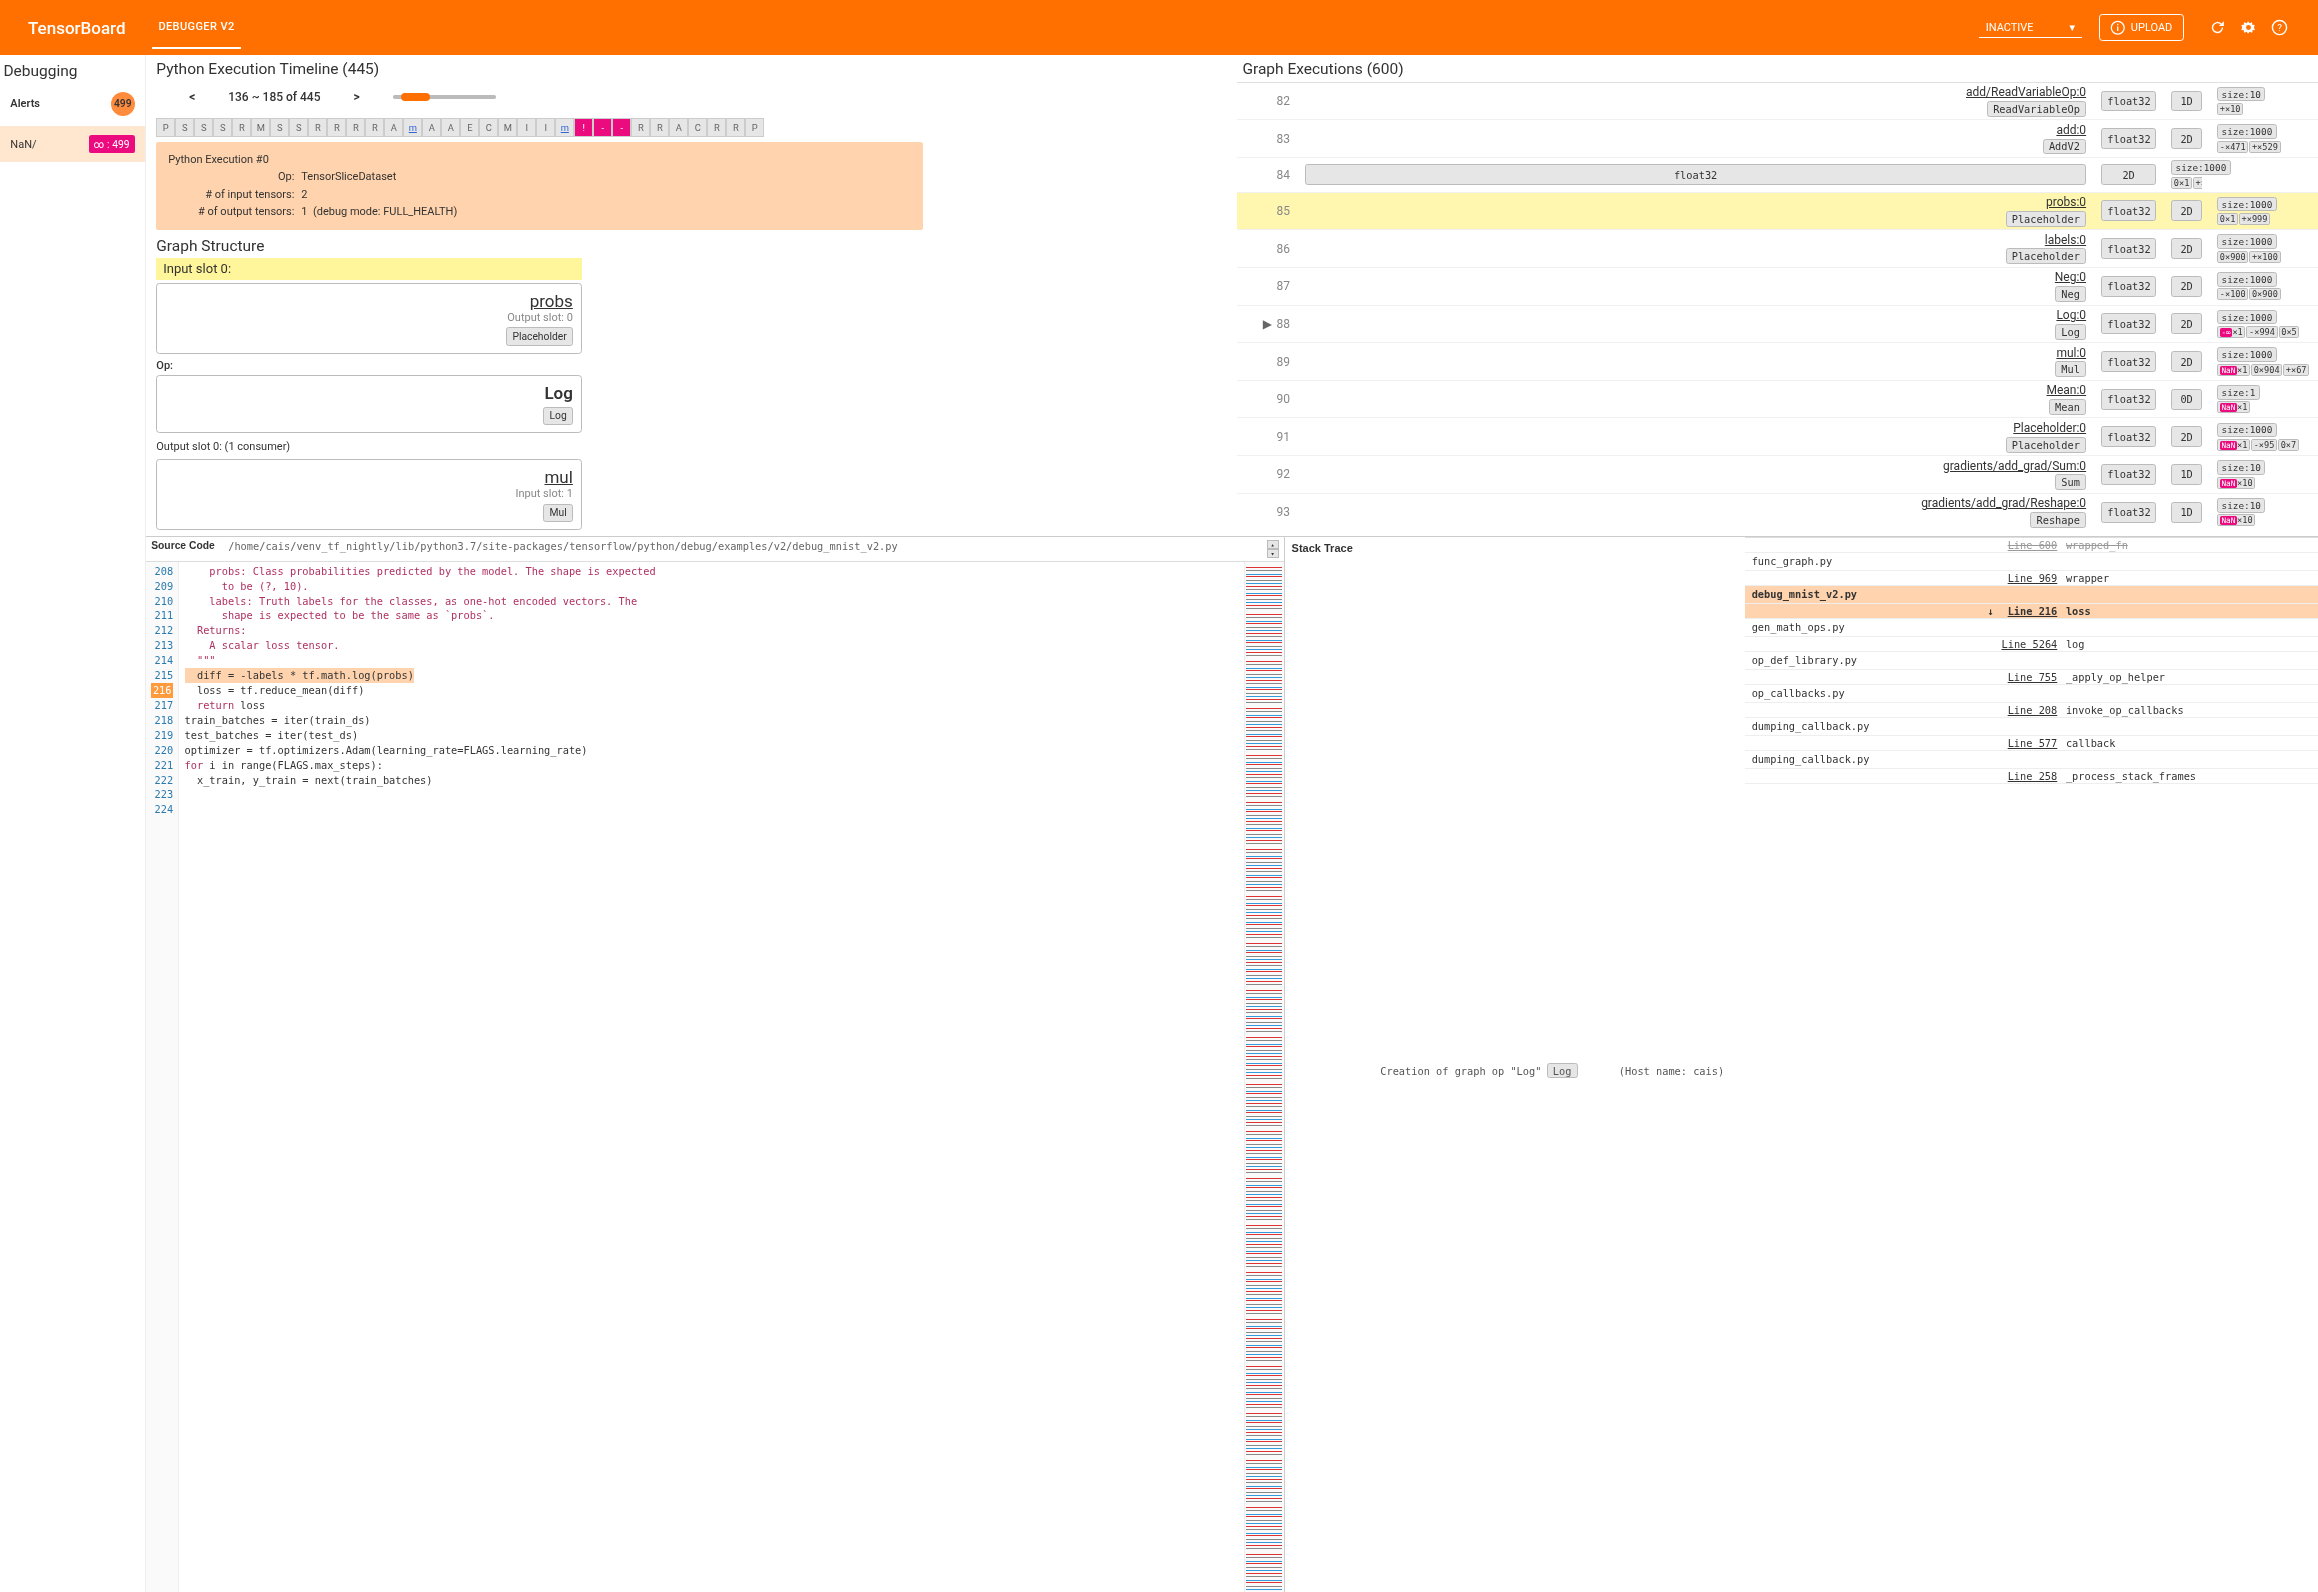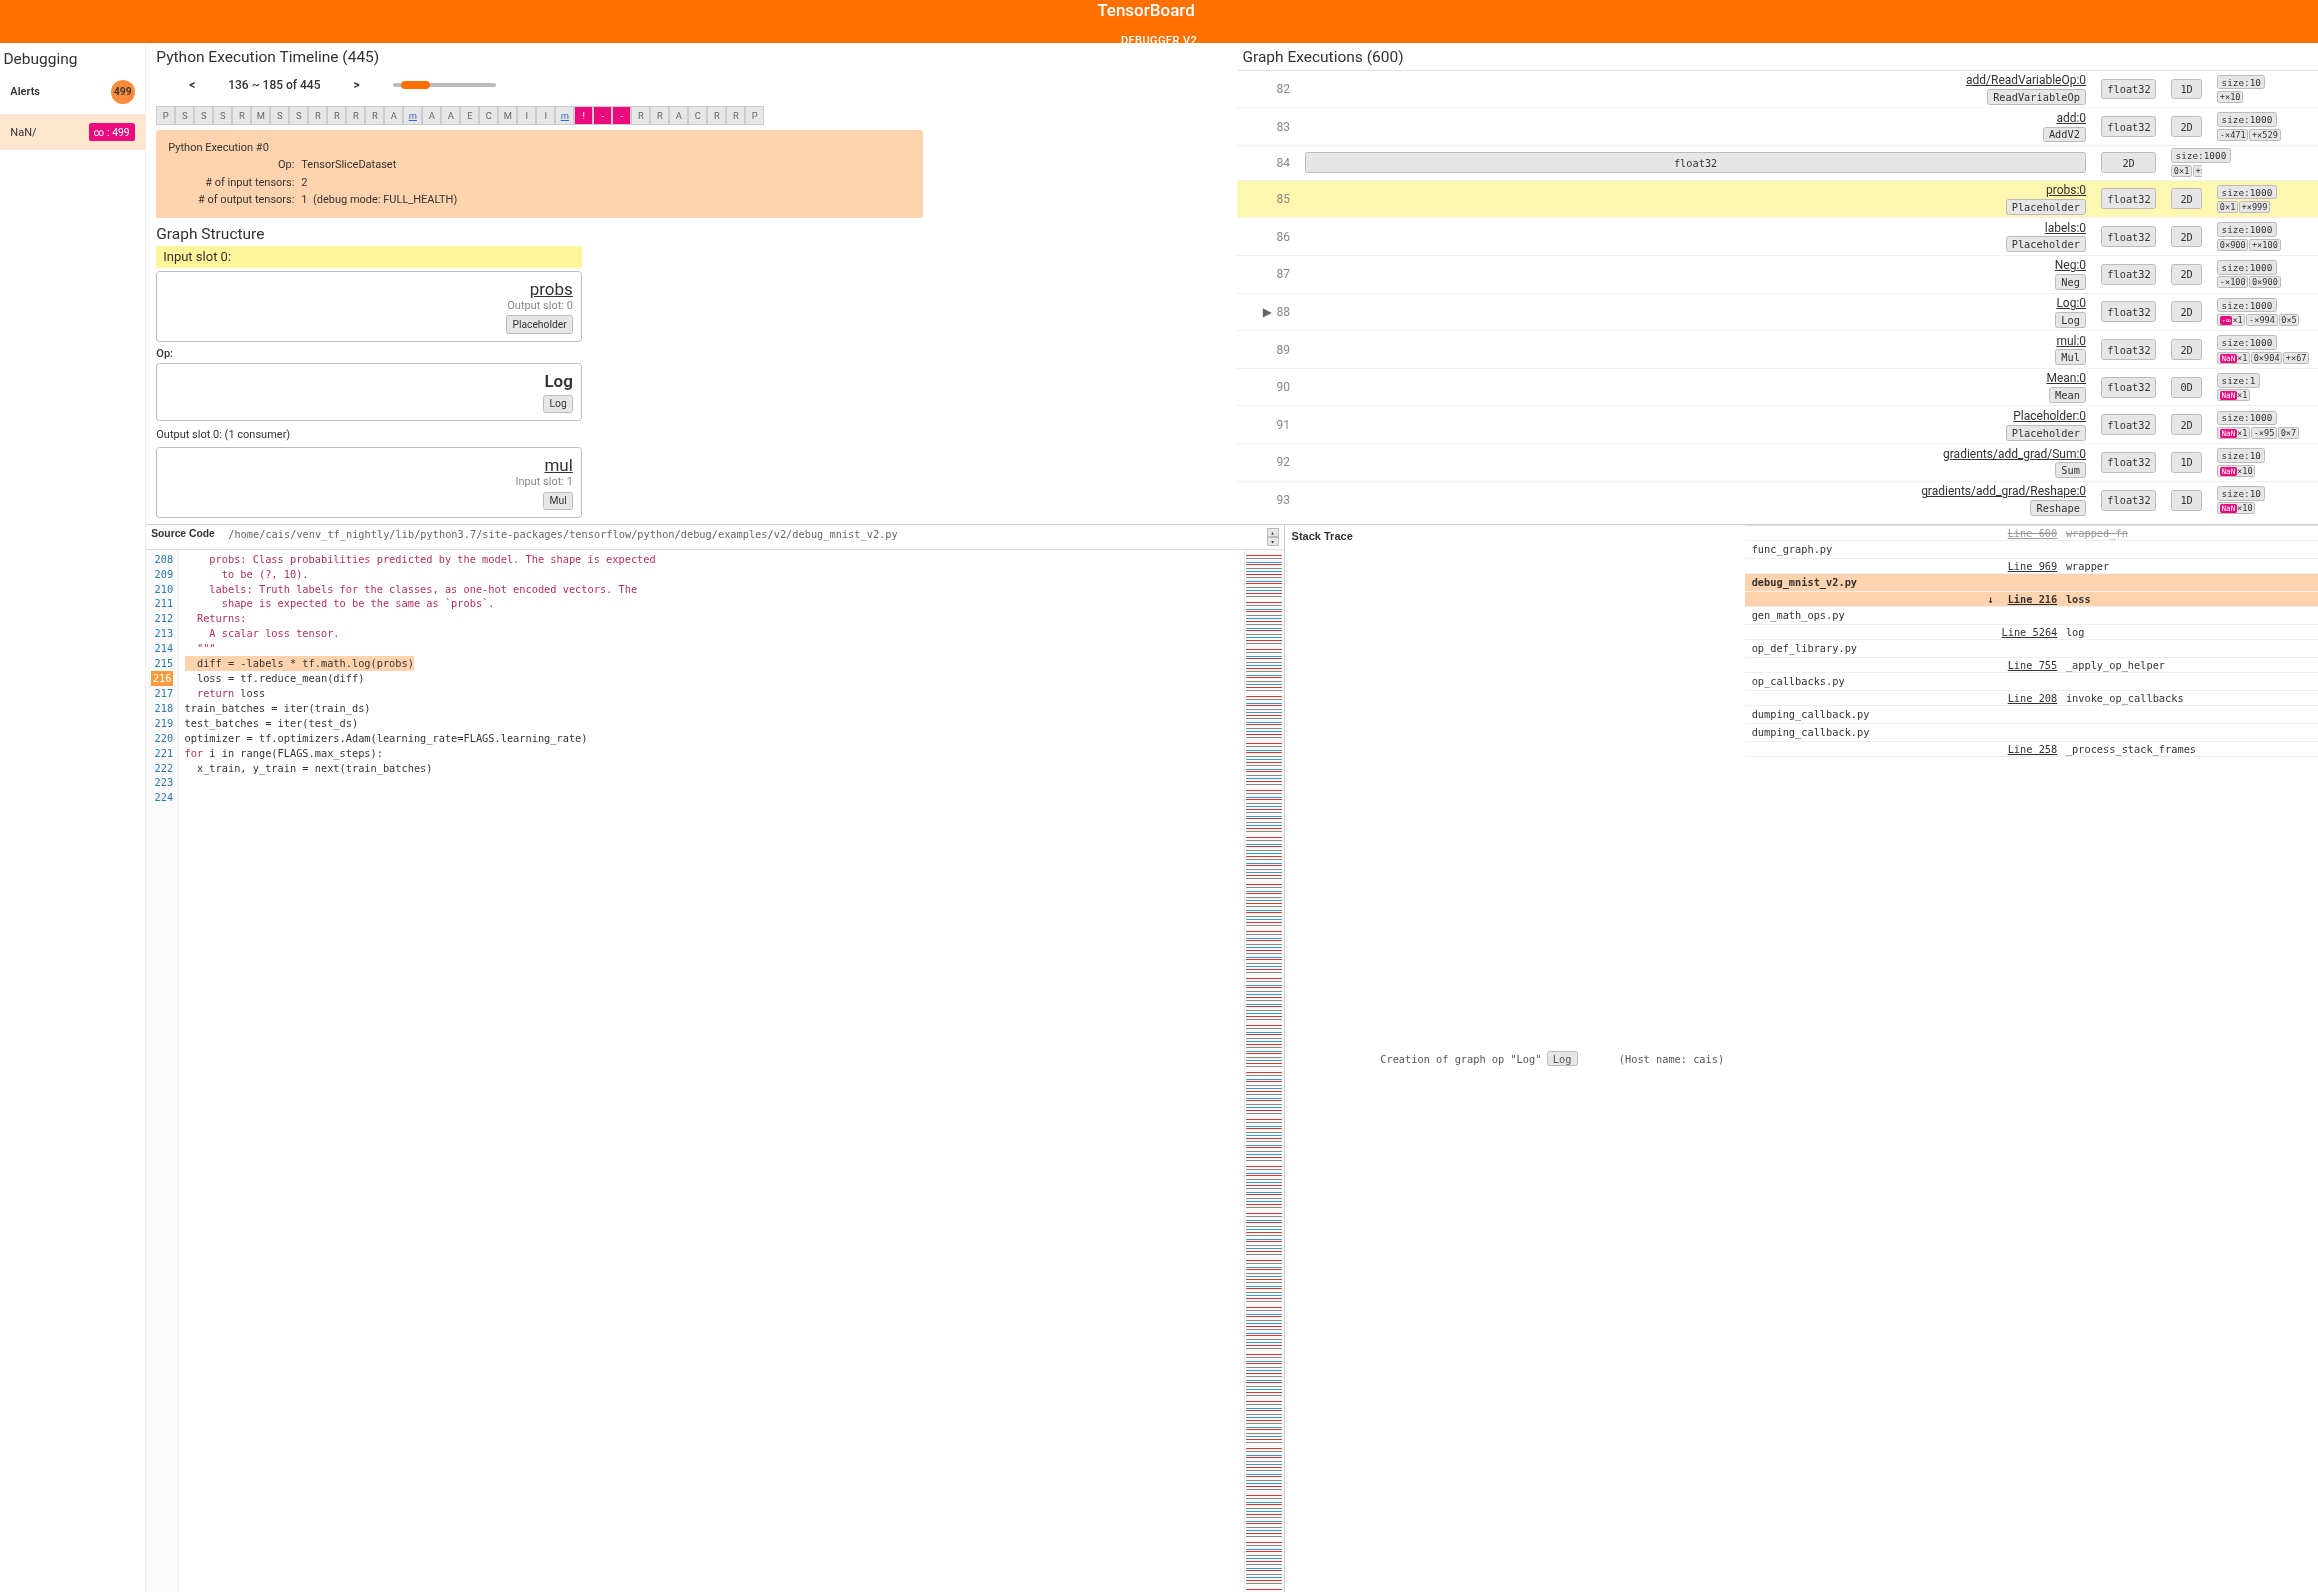--- a/index.html
+++ b/index.html
@@ -1,17 +1,17 @@
 <!DOCTYPE html>
 <html style="font-size:13.7px"><head>
 <meta charset="utf-8">
 <style>
 * { box-sizing: border-box; margin: 0; padding: 0; }
 body { font-family: -apple-system, BlinkMacSystemFont, "Segoe UI", Roboto, sans-serif; font-size: 11px; color: #333; background: #fff; overflow: hidden; }
-.header { background: #ff7000; color: #fff; height: 43px; display: flex; align-items: center; padding: 0 4px; flex-direction: column; }
+.header { background: #ff7000; color: #fff; height: 55px; display: flex; align-items: center; padding: 0 28px; }
 .header .title { font-size: 17px; font-weight: 500; margin-right: 26px; }
 .header .tab { font-size: 11px; font-weight: 500; padding: 13.7px 6.9px; letter-spacing: 0.4px; border-bottom: 2.6px solid #fff; }
 .header .spacer { flex: 1; }
 .header .inactive { display: flex; align-items: center; border-bottom: 1.7px solid #fff; padding: 3.4px 6.9px; margin-right: 17px; min-width: 103px; justify-content: space-between; cursor: pointer; }
 .header .upload { border: 0.9px solid #fff; border-radius: 3.4px; padding: 5.2px 10.3px; display: flex; align-items: center; gap: 5.2px; margin-right: 13.7px; cursor: pointer; }
 .header .icon-btn { width: 20.6px; height: 20.6px; margin-left: 10.3px; cursor: pointer; display: flex; align-items: center; justify-content: center; }
 .header svg { fill: #fff; }
 
 .main { display: grid; grid-template-columns: 146px 1fr 1fr; grid-template-rows: 481px 1fr; height: calc(100vh - 43px); }
 
@@ -440,20 +440,25 @@
             <span class="ln">Line 755</span>
             <span>_apply_op_helper</span>
           </div>
           <div class="st-row file">op_callbacks.py</div>
           <div class="st-row line">
             <span class="arrow"></span>
             <span class="ln">Line 208</span>
             <span>invoke_op_callbacks</span>
           </div>
           <div class="st-row file">dumping_callback.py</div>
+          <div class="st-row line">
+            <span class="arrow"></span>
+            <span class="ln">Line 577</span>
+            <span>callback</span>
+          </div>
           <div class="st-row file">dumping_callback.py</div>
           <div class="st-row line">
             <span class="arrow"></span>
             <span class="ln">Line 258</span>
             <span>_process_stack_frames</span>
           </div>
         </div>
     </div>
   </div>
 </div>

